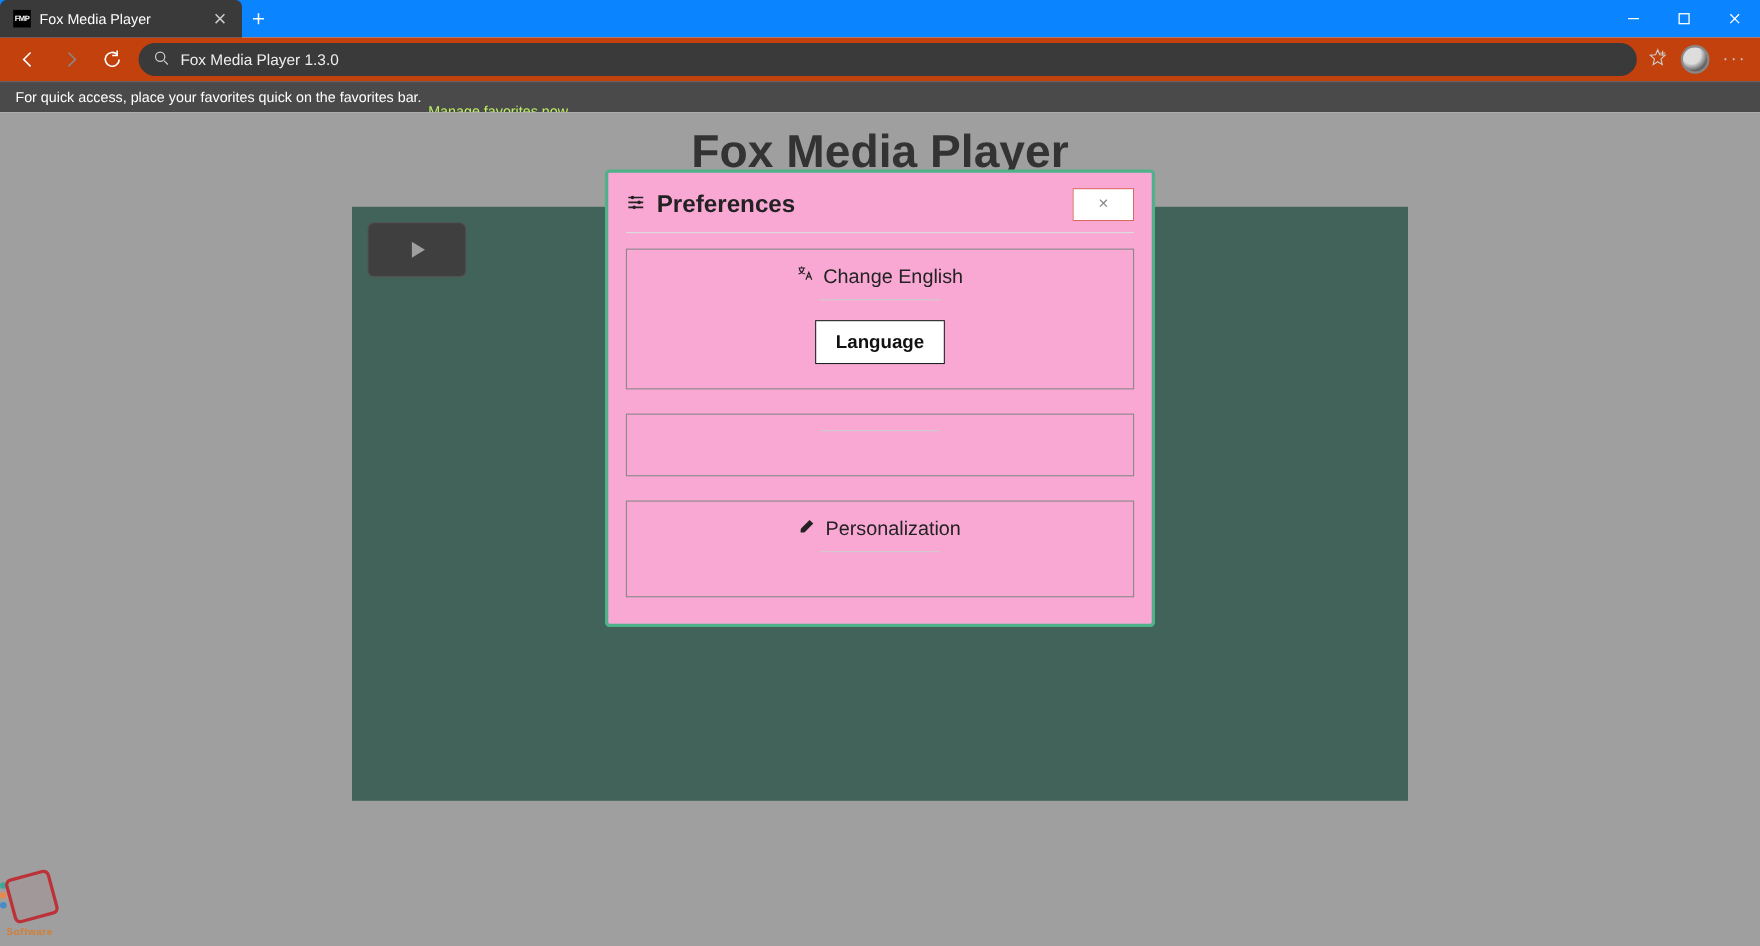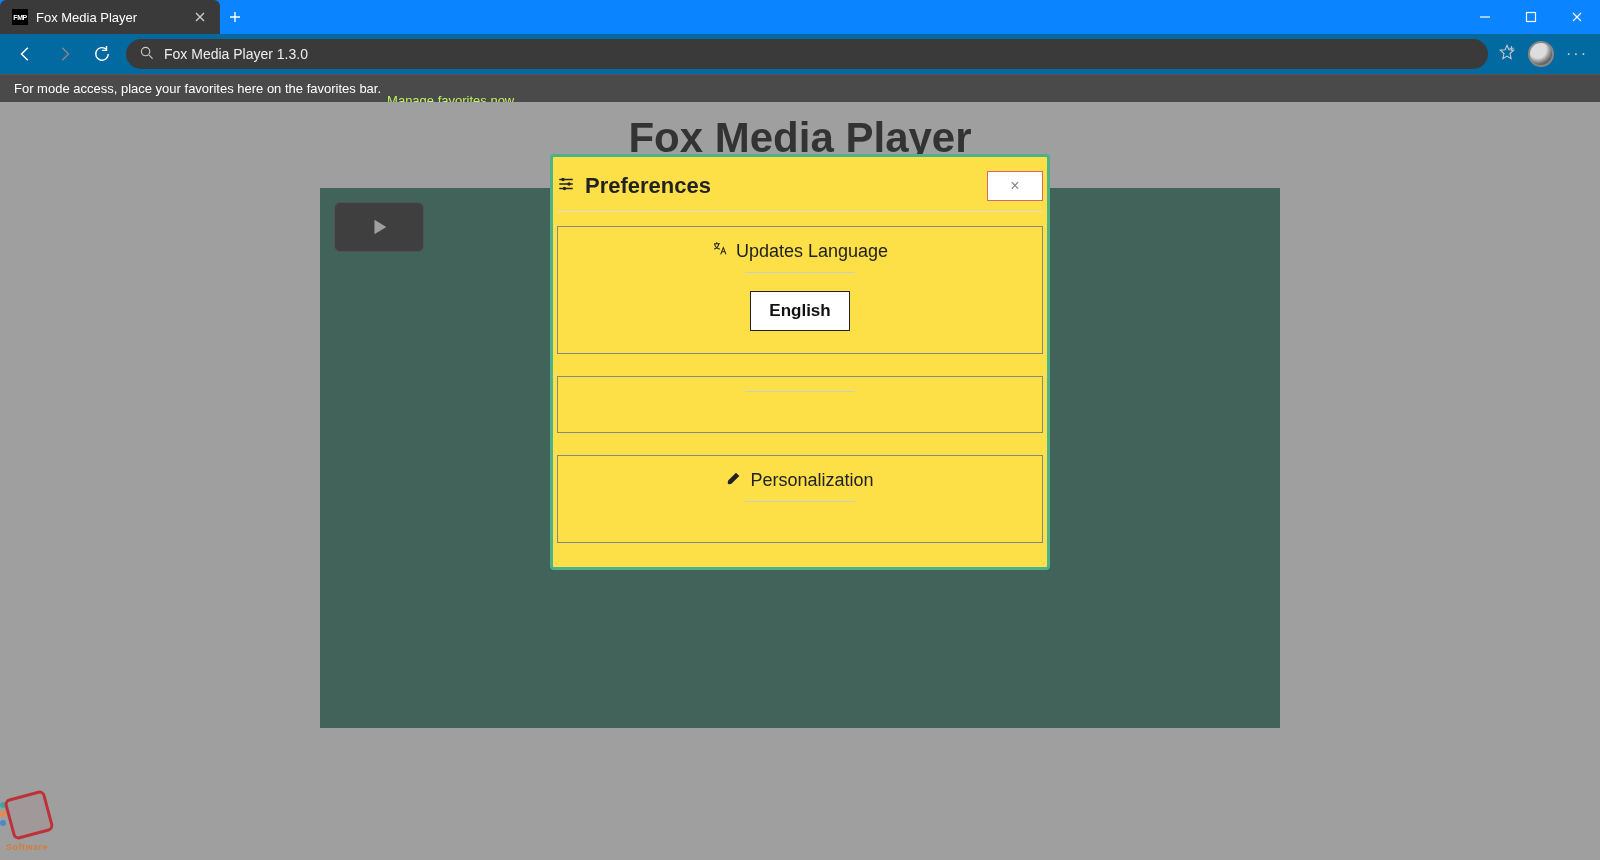--- a/index.html
+++ b/index.html
@@ -8,21 +8,21 @@
   .titlebar { height: 34px; background: #0a84ff; display:flex; align-items:stretch; color:#fff; }
   .tab { display:flex; align-items:center; background:#3a3a3a; color:#fff; padding:0 12px; min-width:220px; height:34px; border-top-left-radius:6px; border-top-right-radius:6px; gap:8px; font-size:13px; }
   .tab .favicon { width:16px; height:16px; background:#000; color:#fff; font-size:7px; display:flex; align-items:center; justify-content:center; font-weight:bold; letter-spacing:-0.5px;}
   .tab .tab-title { flex:1; }
   .tab .tab-close { width:16px; height:16px; display:flex; align-items:center; justify-content:center; color:#ccc; }
   .new-tab { width:30px; display:flex; align-items:center; justify-content:center; color:#fff; font-size:16px; }
   .titlebar-spacer { flex:1; }
   .win-controls { display:flex; }
   .win-btn { width:46px; display:flex; align-items:center; justify-content:center; color:#fff; }
   .win-btn svg { width:12px; height:12px; }
-  .toolbar { height:40px; background:#0369a1; display:flex; align-items:center; padding:0 12px; gap:10px; }
+  .toolbar { height:40px; background:#c2410c; display:flex; align-items:center; padding:0 12px; gap:10px; }
   .nav-btn { width:28px; height:28px; display:flex; align-items:center; justify-content:center; color:#fff; border-radius:4px; }
   .nav-btn.disabled { color:#888; }
   .addressbar { flex:1; height:30px; background:#3a3a3a; border-radius:15px; display:flex; align-items:center; padding:0 14px; gap:10px; color:#fff; font-size:14px; }
   .addressbar .search-icon { color:#ccc; }
   .addressbar .url { color:#eee; }
   .toolbar-right { display:flex; align-items:center; gap:12px; }
   .fav-icon { color:#ccc; }
   .profile { width:26px; height:26px; border-radius:50%; background:radial-gradient(circle at 35% 30%, #ddd 0 40%, #666 70%); border:2px solid #888; }
   .more-icon { color:#ccc; letter-spacing:2px; font-size:16px; }
   .favbar { height:28px; background:#4a4a4a; display:flex; align-items:center; padding:0 14px; gap:6px; font-size:13px; color:#fff; border-top:1px solid #555;}
@@ -31,21 +31,21 @@
   .page { position:relative; height:calc(860px - 34px - 40px - 28px); background:#fff; }
   .page-title { text-align:center; font-size:42px; font-weight:600; padding:12px 0 6px; color:#111; }
   .video-area { width:960px; height:540px; background:#307a65; margin:20px auto 0; position:relative; }
   .play-btn { position:absolute; top:14px; left:14px; width:90px; height:50px; background:#2a2a2a; border:1px solid #555; border-radius:6px; display:flex; align-items:center; justify-content:center; }
   .play-btn svg { fill:#fff; width:22px; height:22px; }
   .ghost-text { position:absolute; left:50%; top:50%; transform:translate(-50%,-50%); color:rgba(255,255,255,0.35); font-size:80px; font-style:italic; font-family:Georgia, serif; white-space:nowrap; }
   
   .overlay { position:absolute; inset:0; background:rgba(80,80,80,0.55); display:flex; align-items:flex-start; justify-content:center; }
   .overlay-inner { position:absolute; top:0; left:0; right:0; bottom:0; }
   
-  .modal { position:absolute; top:52px; left:50%; transform:translateX(-50%); width:500px; background:#fde047; border:3px solid #4fb18a; border-radius:4px; padding:14px 4px 20px; }
+  .modal { position:absolute; top:52px; left:50%; transform:translateX(-50%); width:500px; background:#f9a8d4; border:3px solid #4fb18a; border-radius:4px; padding:14px 16px 20px; }
   .modal-header { display:flex; align-items:center; justify-content:space-between; border-bottom:1px solid #ddd; padding-bottom:10px; margin-bottom:14px; }
   .modal-header .left { display:flex; align-items:center; gap:10px; font-size:22px; font-weight:600; color:#222; }
   .sliders-icon svg { width:18px; height:18px; }
   .close-btn { width:56px; height:30px; border:1px solid #d66; background:#fff; color:#888; display:flex; align-items:center; justify-content:center; font-size:16px; }
   .section { border:1px solid #888; padding:14px 12px 22px; margin-bottom:22px; }
   .section-title { text-align:center; font-size:18px; color:#222; display:flex; align-items:center; justify-content:center; gap:8px; padding-bottom:10px; }
   .section hr { border:none; border-top:1px solid #ccc; width:110px; margin:0 auto 18px; }
   .section-body { text-align:center; }
   .outline-btn { display:inline-flex; align-items:center; gap:8px; border:1.5px solid #222; background:#fff; padding:9px 18px; font-size:17px; font-weight:600; color:#111; }
   .update-box { border:4px dotted #e8a838; padding:26px 10px 90px; text-align:center; font-size:20px; color:#222; position:relative; }
@@ -131,21 +131,21 @@
           <path d="M12 3 L14.5 9 L21 9.5 L16 14 L17.5 21 L12 17.5 L6.5 21 L8 14 L3 9.5 L9.5 9 Z" fill="none" stroke="#ccc" stroke-width="1.4"></path>
           <path d="M18 4 V10 M15 7 H21" stroke="#ccc" stroke-width="1.2"></path>
         </svg>
     </span>
     <div class="profile"></div>
     <span class="more-icon">···</span>
   </div>
 </div>
 
 <div class="favbar">
-  <span>For mode access, place your favorites here on the favorites bar.</span>
+  <span>For quick access, place your favorites quick on the favorites bar.</span>
   <a class="manage">Manage favorites now</a>
 </div>
 
 <div class="page">
   <div class="overlay-inner">
     <div class="page-title">Fox Media Player</div>
     <div class="video-area">
       <div class="play-btn">
         <svg viewBox="0 0 24 24">
             <path d="M7 4 L20 12 L7 20 Z"></path>
@@ -174,25 +174,25 @@
     </div>
 
     <div class="section">
       <div class="section-title">
         <span>
           <svg class="icon-sm" viewBox="0 0 24 24">
               <path d="M3 4 H12 M7 4 V2 M4 4 C4 10 10 12 12 12 M10 4 C10 9 5 12 3 12" stroke="#222" stroke-width="1.6" fill="none"></path>
               <path d="M13 20 L17 10 L21 20 M14.5 16 H19.5" stroke="#222" stroke-width="1.6" fill="none"></path>
             </svg>
         </span>
-        <span>Updates Language</span>
+        <span>Change English</span>
       </div>
       <hr>
       <div class="section-body">
-        <button class="outline-btn">English</button>
+        <button class="outline-btn">Language</button>
       </div>
     </div>
 
     <div class="section">
       <hr>
     </div>
 
     <div class="section" style="margin-bottom:4px;">
       <div class="section-title">
         <span>

